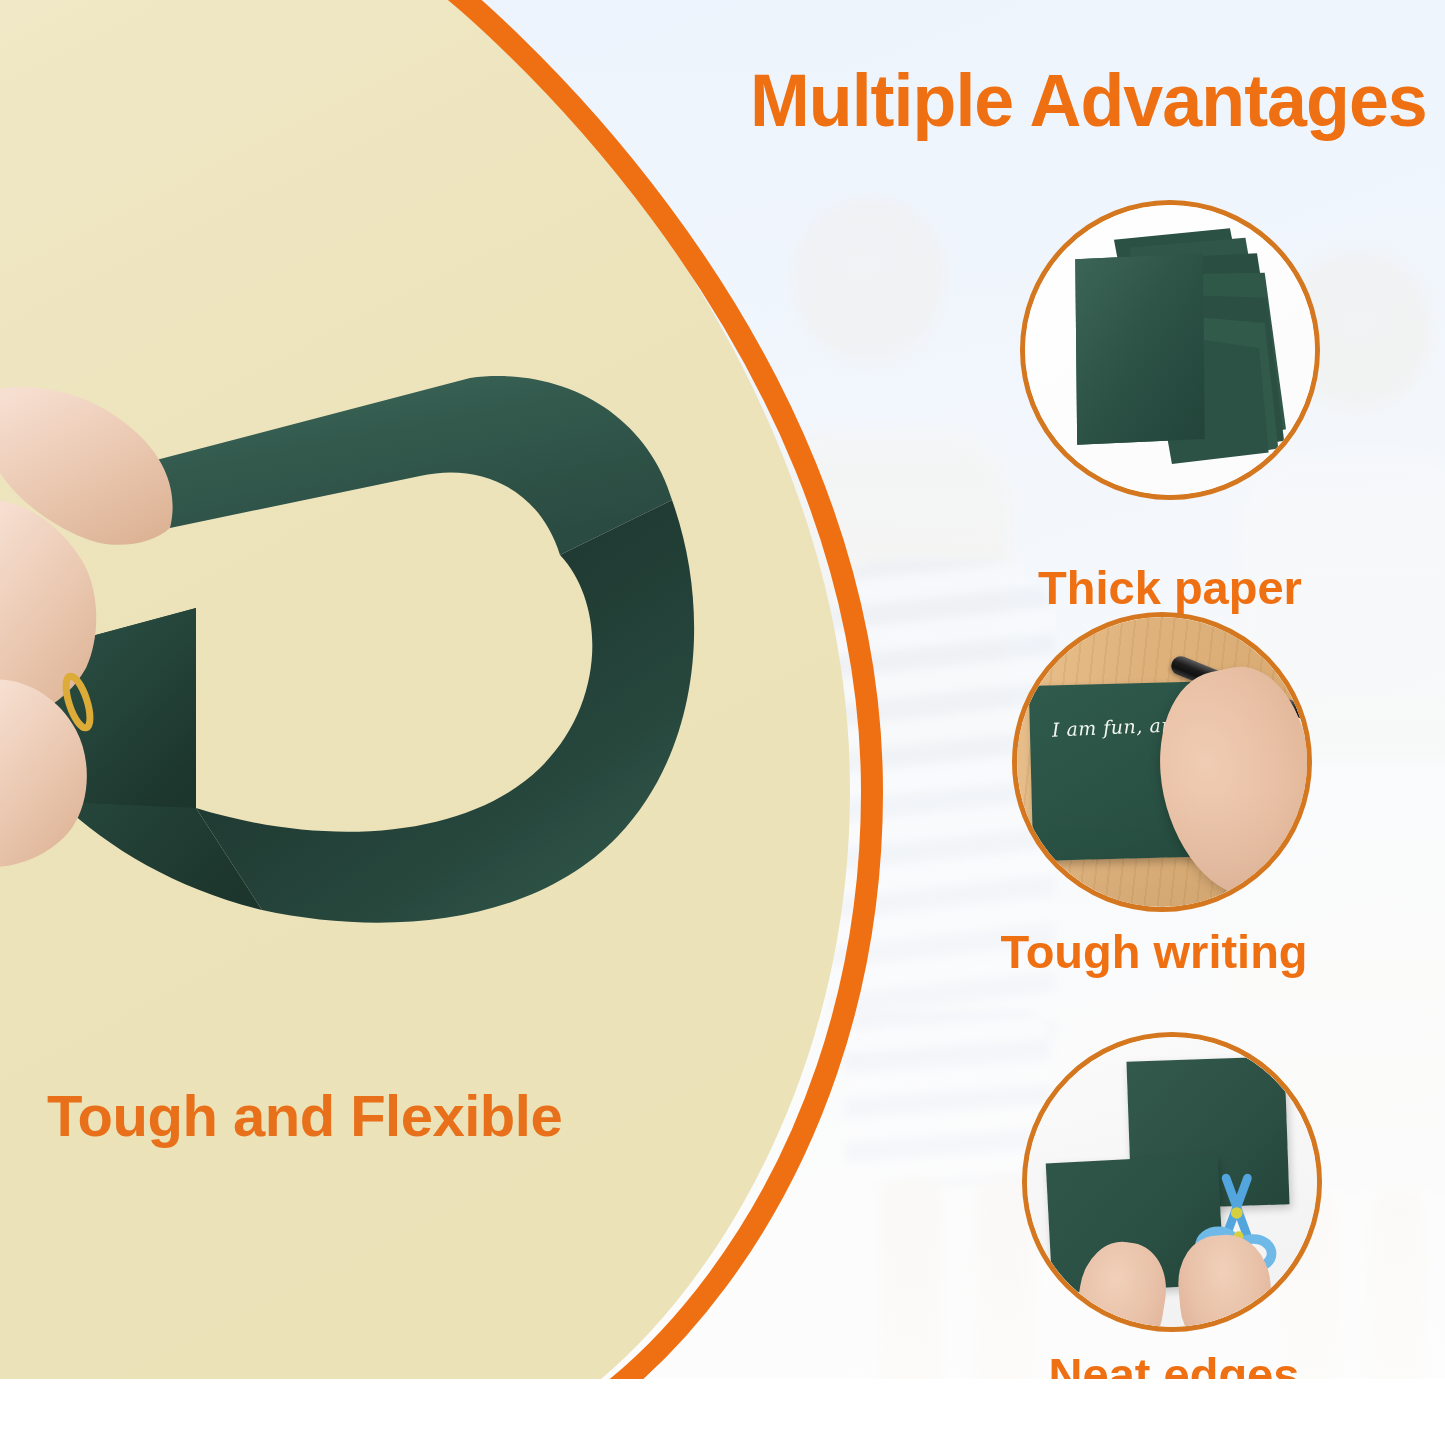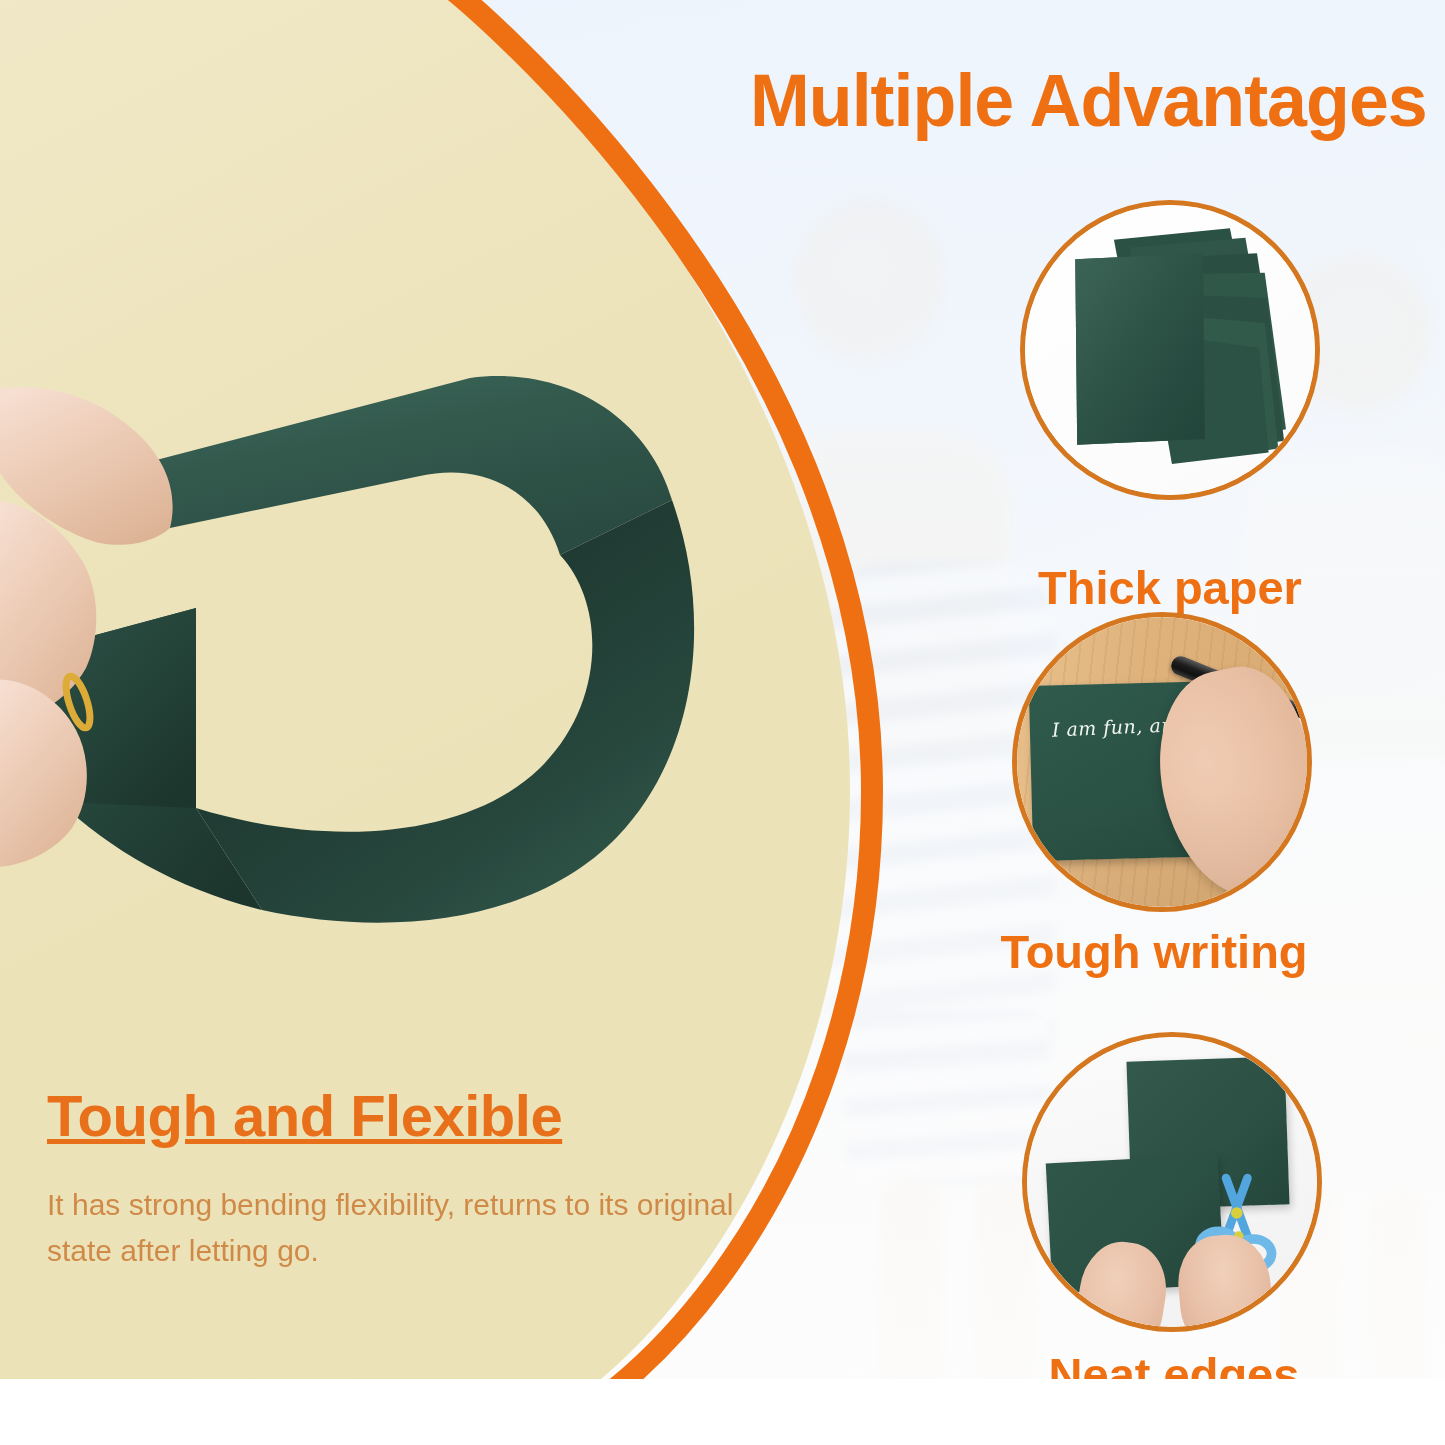--- a/index.html
+++ b/index.html
@@ -96,21 +96,21 @@
   
   .left-svg { position:absolute; left:0; top:0; width:1445px; height:1445px; }
 
   
   .hero { position:absolute; left:0px; top:350px; width:740px; height:620px; }
 
   
   .left-head {
     position:absolute; left:47px; top:1082px;
     font-size:58px; font-weight:bold; color:#e8701a;
-    letter-spacing:-.5px; white-space:nowrap;text-decoration:underline;
+    letter-spacing:-.5px; white-space:nowrap;
   }
   .left-body {
     position:absolute; left:47px; top:1182px; width:690px;
     font-size:30px; line-height:1.52; color:#d08a48;
   }
 
   
   .title {
     position:absolute; right:18px; top:58px;
     font-size:74px; font-weight:bold; color:#ef7012;
@@ -292,21 +292,20 @@
              C64,358 18,376 -12,372 Z" fill="url(#skin)"></path>
     <path d="M-12,330 C22,326 58,346 76,380 C92,410 90,452 72,478
              C50,508 8,520 -12,516 Z" fill="url(#skin)"></path>
 
     <ellipse cx="78" cy="352" rx="9" ry="27" fill="none" stroke="#dcab38" stroke-width="7" transform="rotate(-18 78 352)"></ellipse>
   </svg>
 
   <div class="title">Multiple Advantages</div>
 
   <div class="left-head">Tough and Flexible</div>
-  <div class="left-body">It has strong bending flexibility, returns to its original state after letting go.</div>
 
   <div class="feature" style="left:1020px; top:200px;">
     <div class="circle">
       <div class="circle-inner" style="background:linear-gradient(150deg,#ffffff,#fbfbfb);">
         <svg viewBox="0 0 300 300" style="position:absolute;inset:0;">
           <g>
             <polygon points="92,36 212,24 246,196 128,224" fill="#2b5044"></polygon>
             <polygon points="108,44 228,34 258,206 140,232" fill="#2f5649"></polygon>
             <polygon points="120,56 240,50 266,218 152,242" fill="#2a4e42"></polygon>
             <polygon points="128,72 248,70 270,232 160,252" fill="#305849"></polygon>

